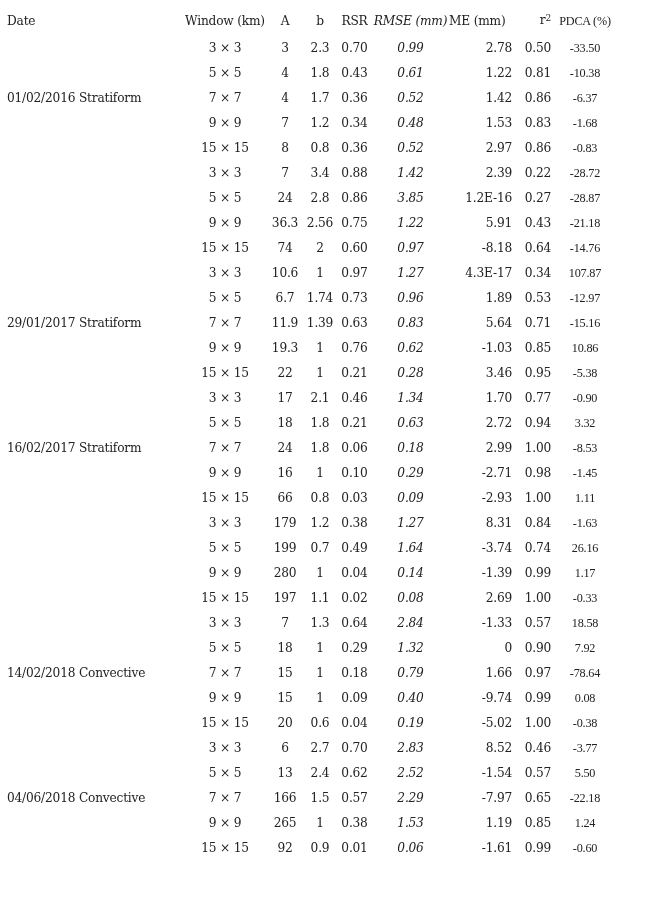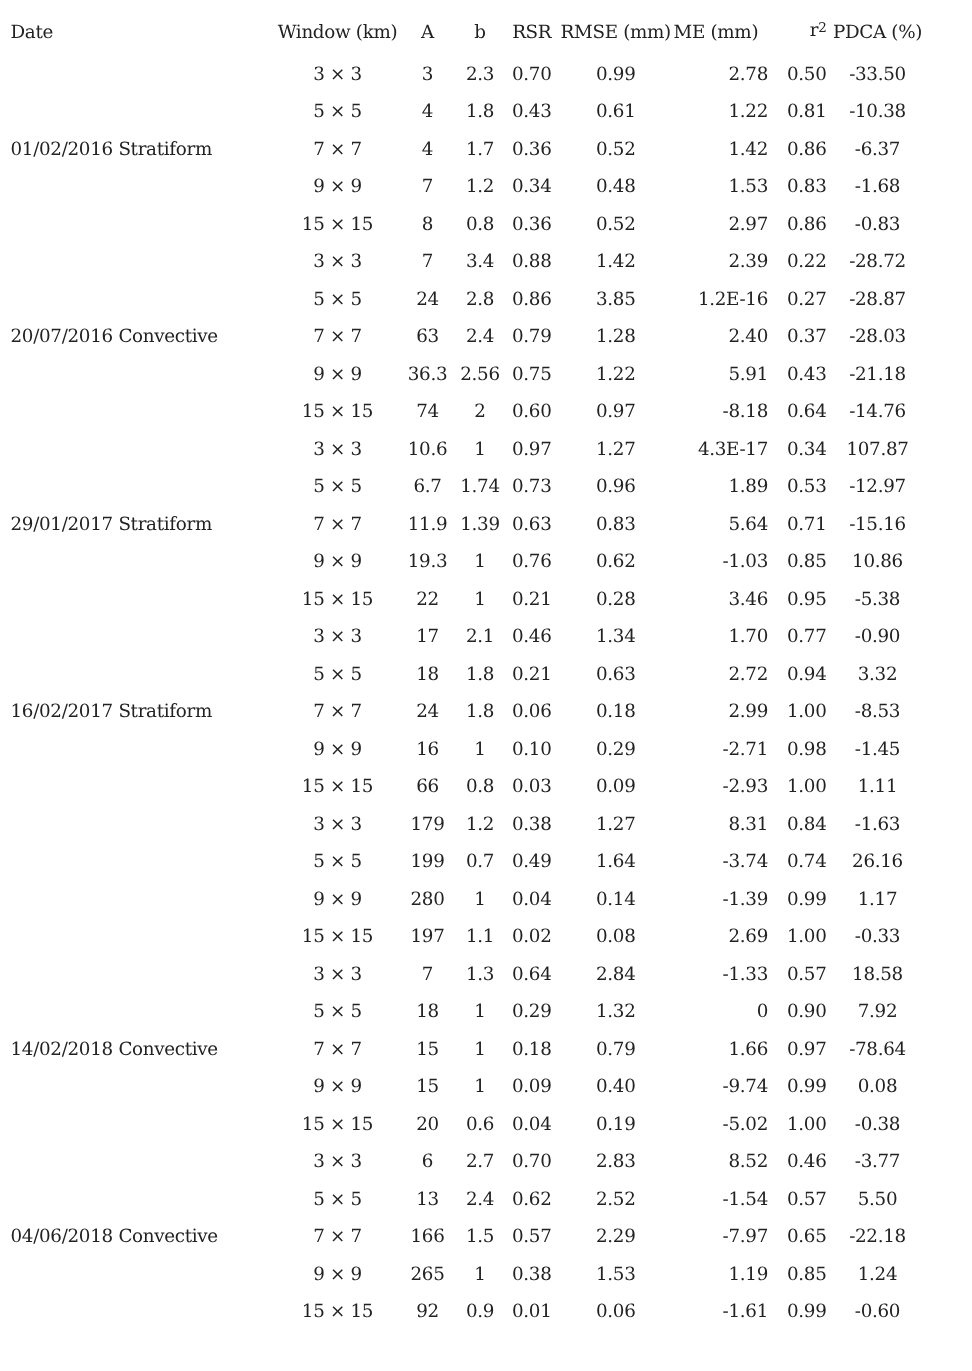--- a/index.html
+++ b/index.html
@@ -17,24 +17,24 @@
   td, th {
     padding: 0; height: 25px; line-height: 25px;
     white-space: nowrap; font-weight: normal;
   }
   th { height: 30px; line-height: 30px; vertical-align: middle; }
   .c-date { width: 176px; text-align: left; padding-left: 7px; }
   .c-win  { width: 84px;  text-align: center; }
   .c-a    { width: 36px;  text-align: center; }
   .c-b    { width: 34px;  text-align: center; }
   .c-rsr  { width: 35px;  text-align: center; }
-  .c-rmse { width: 77px;  text-align: center; }
+  .c-rmse { width: 77px;  text-align: center; font-style: italic; }
   .c-me   { width: 63px;  text-align: right; padding-right: 4px; }
   .c-r2   { width: 35px;  text-align: right; }
-  .c-pdca { width: 68px;  text-align: center; }
+  .c-pdca { width: 68px;  text-align: center; font-family: Liberation Serif, serif; }
   th.c-me { text-align: left; padding-right: 0; }
   sup { font-size: 9px; position: relative; top: -3px; vertical-align: baseline; }
 </style>
 </head>
 <body>
 
 <table>
   <thead>
     <tr>
       <th class="c-date">Date</th>
@@ -120,31 +120,20 @@
         <td class="c-win">5 × 5</td>
         <td class="c-a">24</td>
         <td class="c-b">2.8</td>
         <td class="c-rsr">0.86</td>
         <td class="c-rmse">3.85</td>
         <td class="c-me">1.2E-16</td>
         <td class="c-r2">0.27</td>
         <td class="c-pdca">-28.87</td>
       </tr>
       <tr>
-        <td class="c-date">20/07/2016 Convective</td>
-        <td class="c-win">7 × 7</td>
-        <td class="c-a">63</td>
-        <td class="c-b">2.4</td>
-        <td class="c-rsr">0.79</td>
-        <td class="c-rmse">1.28</td>
-        <td class="c-me">2.40</td>
-        <td class="c-r2">0.37</td>
-        <td class="c-pdca">-28.03</td>
-      </tr>
-      <tr>
         <td class="c-date"></td>
         <td class="c-win">9 × 9</td>
         <td class="c-a">36.3</td>
         <td class="c-b">2.56</td>
         <td class="c-rsr">0.75</td>
         <td class="c-rmse">1.22</td>
         <td class="c-me">5.91</td>
         <td class="c-r2">0.43</td>
         <td class="c-pdca">-21.18</td>
       </tr>

